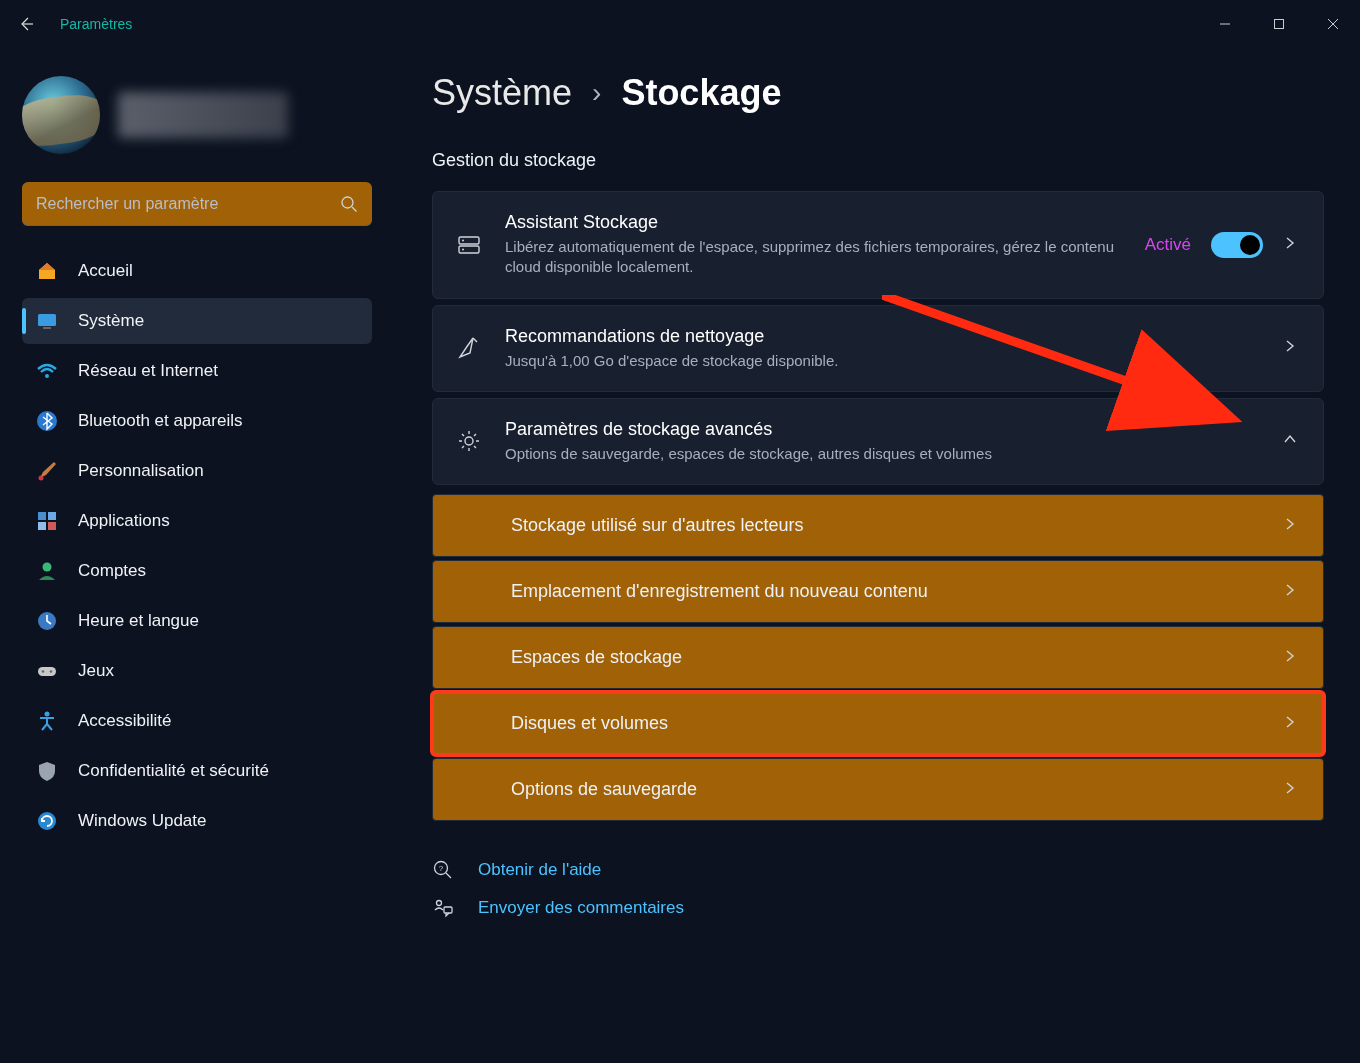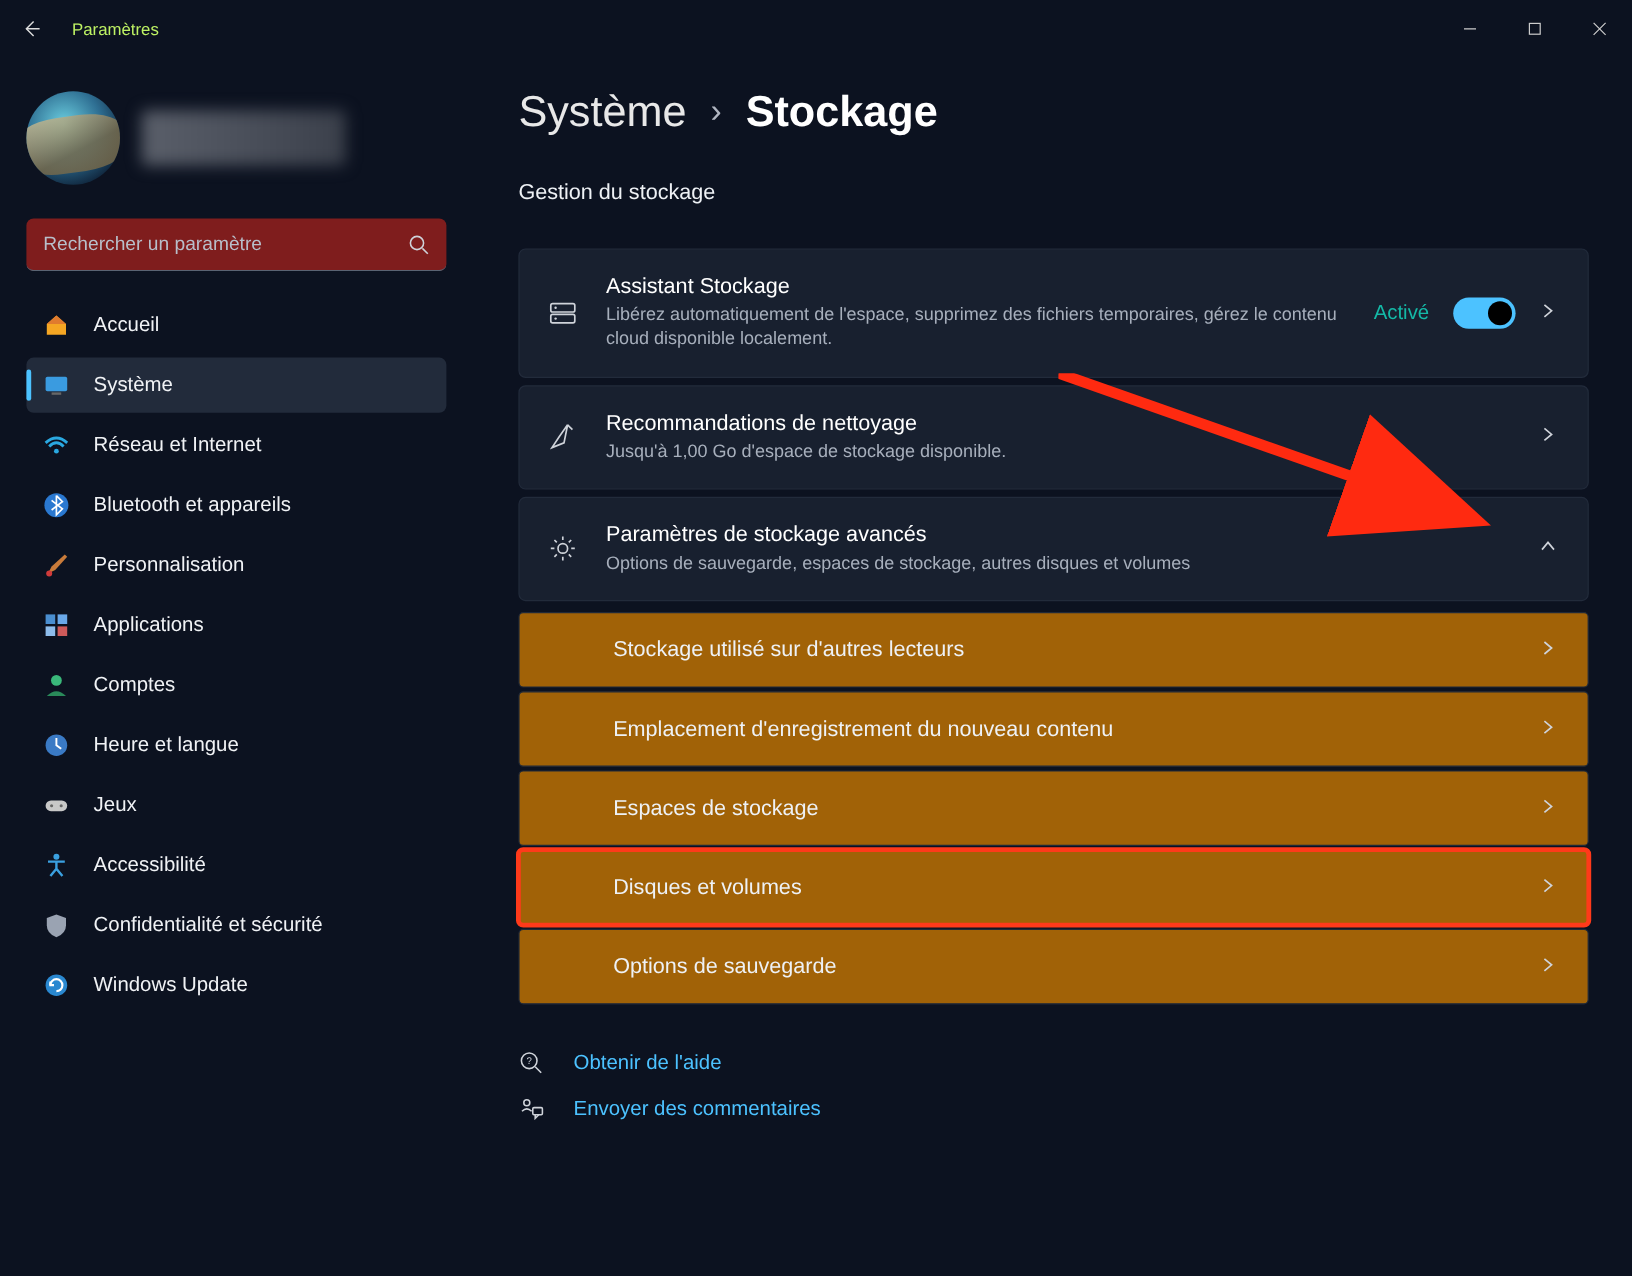--- a/index.html
+++ b/index.html
@@ -22,21 +22,21 @@
     display: flex;
     align-items: center;
     gap: 24px;
   }
   .back-btn {
     width: 20px; height: 20px;
     display: flex; align-items: center; justify-content: center;
     cursor: pointer;
     color: #ddd;
   }
-  .app-title { font-size: 14px; color: #bef264; }
+  .app-title { font-size: 14px; color: #14b8a6; }
   .window-controls { display: flex; }
   .window-btn {
     width: 54px; height: 40px;
     display: flex; align-items: center; justify-content: center;
     color: #ccc;
     cursor: pointer;
   }
   .body-row { display: flex; height: calc(1063px - 48px); }
   .sidebar {
     width: 392px;
@@ -75,21 +75,21 @@
     background: linear-gradient(90deg,#5a5f6a,#3b404b);
     border-radius:4px;
   }
   .search-wrap {
     position: relative;
     margin-bottom: 22px;
   }
   .search-input {
     width: 100%;
     height: 44px;
-    background: #7f1d1d;
+    background: #a16207;
     border: none;
     border-bottom: 1px solid #5a6372;
     border-radius: 6px;
     padding: 0 46px 0 14px;
     color: #fff;
     font-size: 16px;
     outline: none;
   }
   .search-input::placeholder { color: #b8bec9; }
   .search-icon {
@@ -139,21 +139,21 @@
     font-size: 36px;
     font-weight: 600;
     margin-bottom: 36px;
   }
   .bc-parent { font-weight: 500; color: #e8e8e8; }
   .bc-sep { color: #b0b5c0; font-size: 28px; font-weight: 400; }
   .bc-current { font-weight: 700; }
   .section-title {
     font-size: 18px;
     font-weight: 500;
-    margin-bottom: 36px;
+    margin-bottom: 20px;
     color: #eef1f5;
   }
   .card-stack { display: flex; flex-direction: column; gap: 6px; }
   .card {
     background: #18202f;
     border-radius: 6px;
     display: flex;
     align-items: center;
     padding: 20px 22px;
     gap: 22px;
@@ -164,21 +164,21 @@
   .card .card-icon {
     width: 28px; height: 28px;
     display: flex; align-items: center; justify-content: center;
     color: #cfd3da;
     flex-shrink: 0;
   }
   .card-body { flex: 1; min-width: 0; }
   .card-title { font-size: 18px; color: #fff; margin-bottom: 4px; }
   .card-sub { font-size: 15px; color: #a7afbc; line-height: 1.35; }
   .card-side { display: flex; align-items: center; gap: 20px; }
-  .toggle-label { font-size: 17px; color: #14b8a6; }
+  .toggle-label { font-size: 17px; color: #d946ef; }
   .toggle {
     width: 52px; height: 26px;
     background: #4cc2ff;
     border-radius: 13px;
     position: relative;
     cursor: pointer;
   }
   .toggle::after {
     content: "";
     position: absolute;

